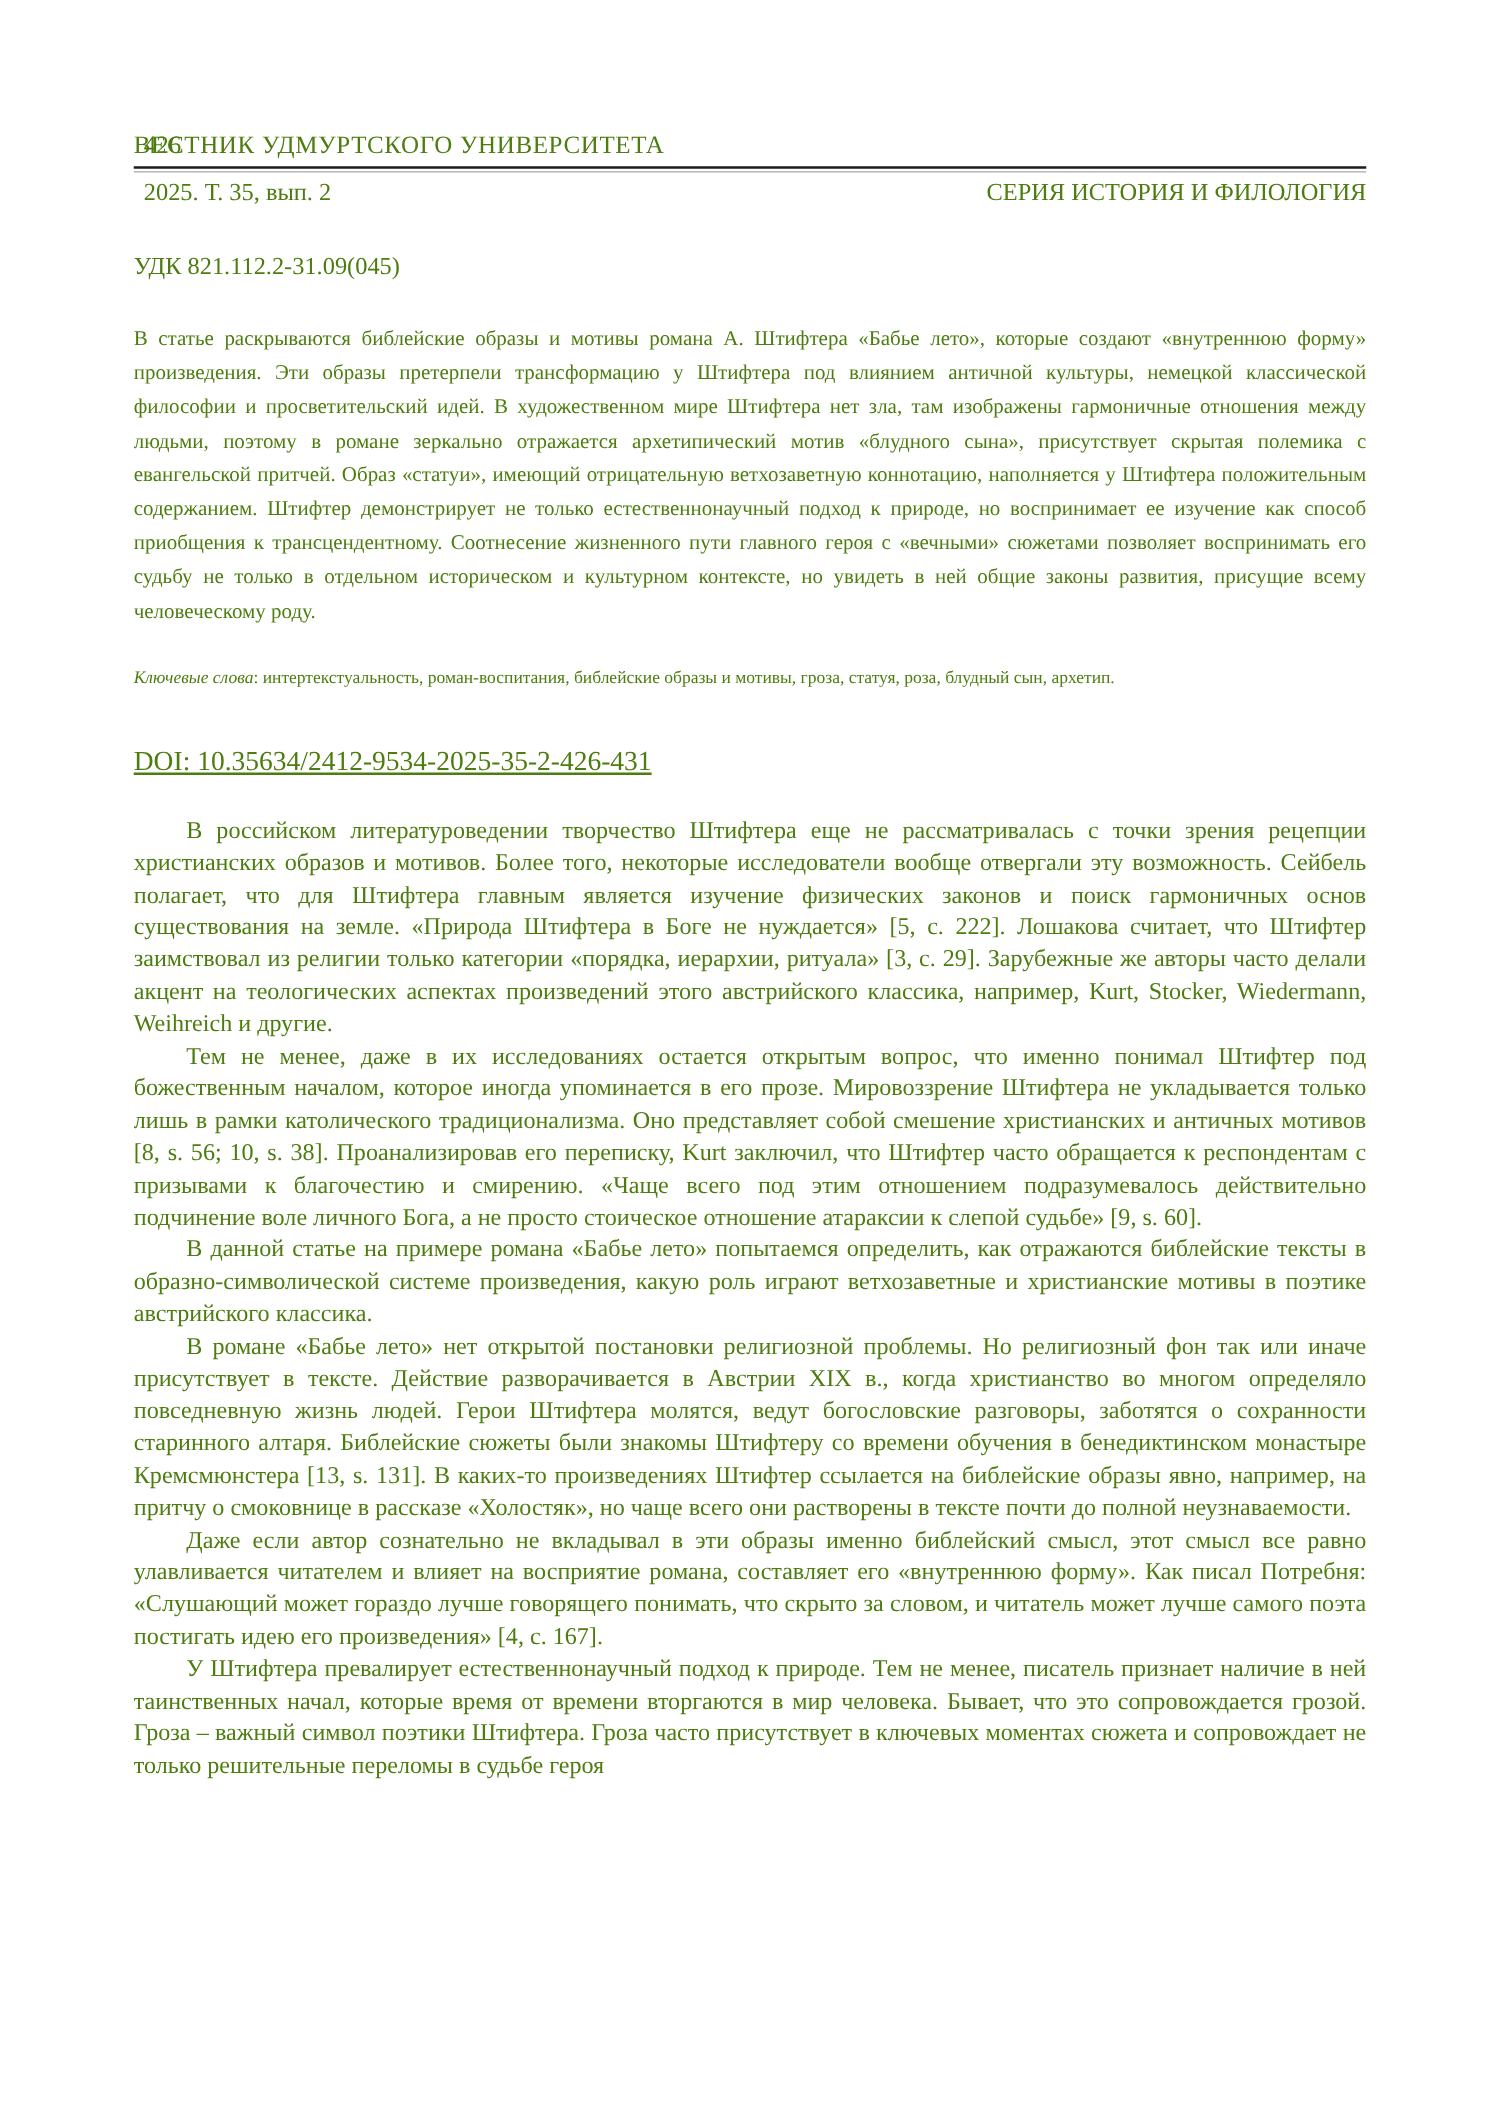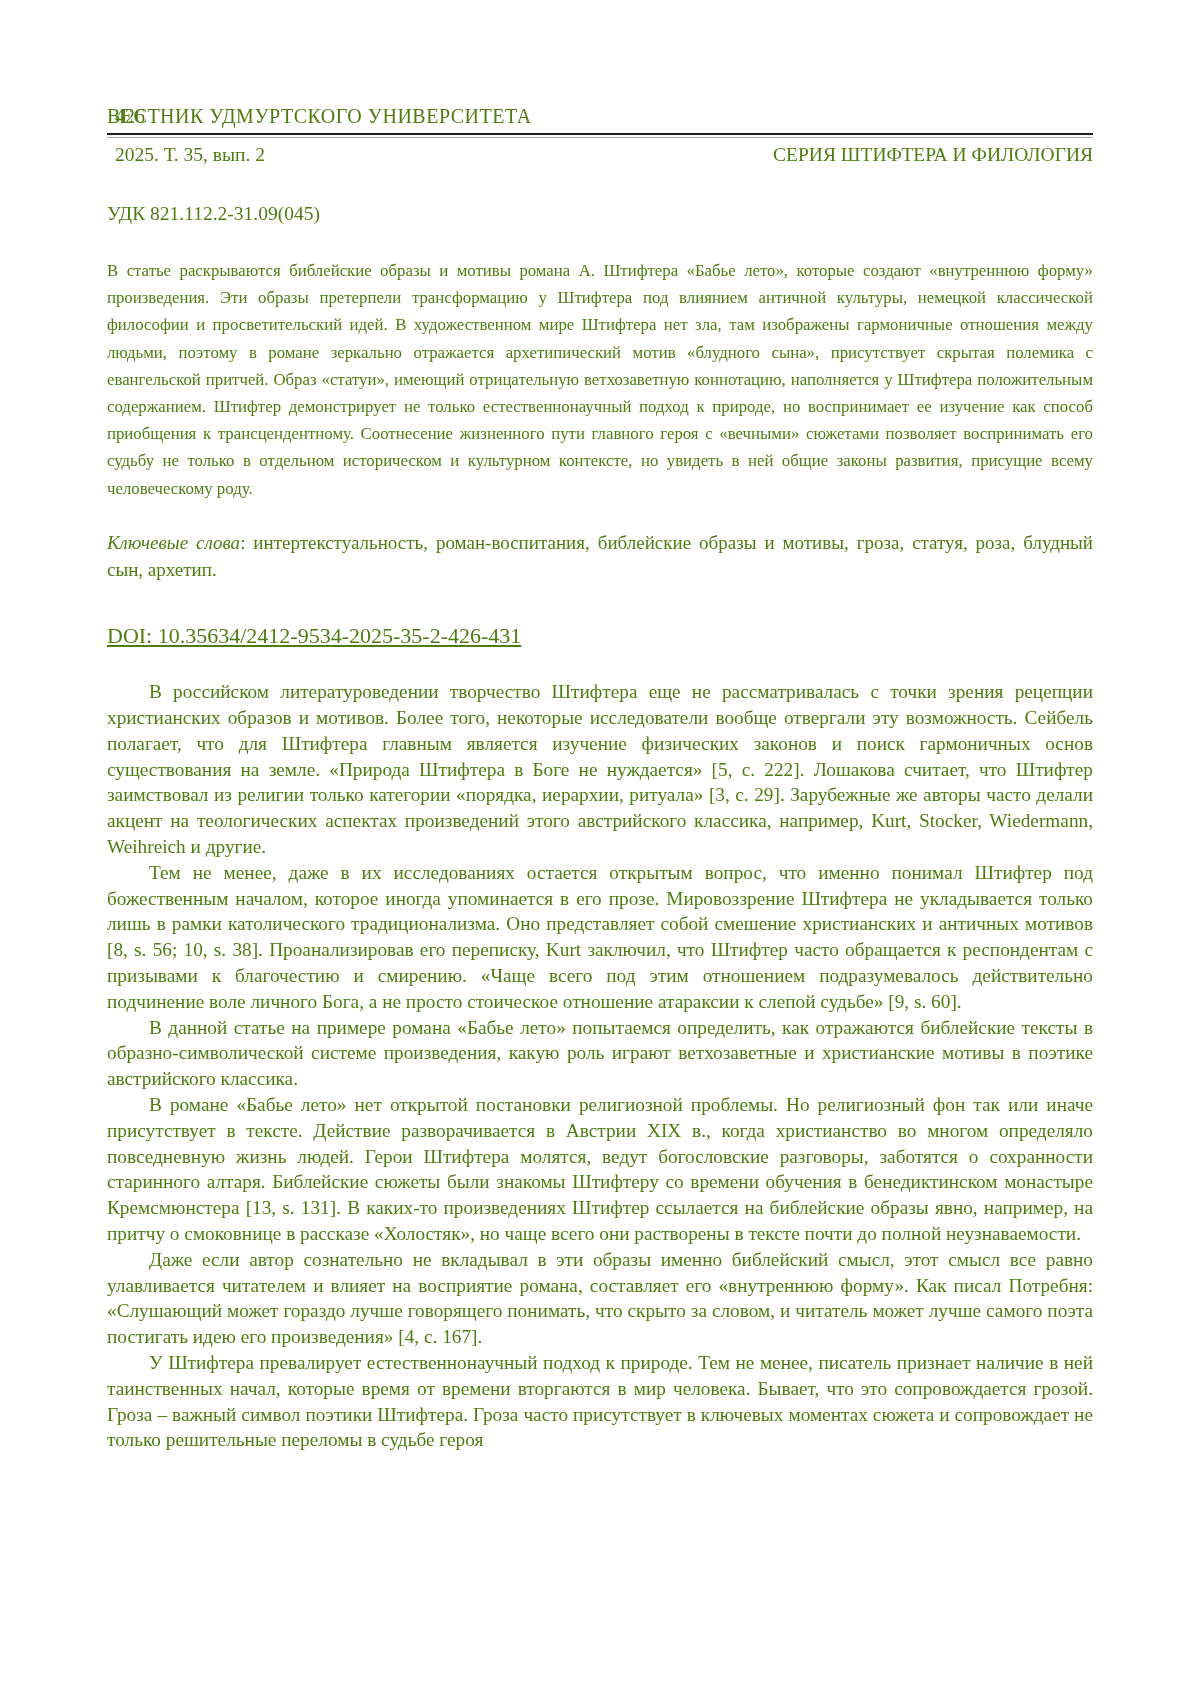--- a/index.html
+++ b/index.html
@@ -67,21 +67,21 @@
     letter-spacing: 0.2px;
   }
   .abstract {
     margin-top: 32px;
     font-size: 16.8px;
     line-height: 27.2px;
     text-align: justify;
   }
   .keywords {
     margin-top: 27px;
-    font-size: 19px;
+    font-size: 14px;
     line-height: 27.2px;
     text-align: justify;
   }
   .keywords .kw-label { font-style: italic; }
   .doi {
     margin-top: 40px;
     font-size: 22px;
     text-decoration: underline;
   }
   
@@ -103,21 +103,21 @@
 
   <div class="runhead-row1">
     <span class="runhead-pagenum">426</span>
     <span class="runhead-journal">ВЕСТНИК УДМУРТСКОГО УНИВЕРСИТЕТА</span>
   </div>
 
   <div class="runhead-rule"></div>
 
   <div class="runhead-row2">
     <span class="runhead-issue">2025. Т. 35, вып. 2</span>
-    <span class="runhead-series">СЕРИЯ ШТИФТЕРА И ФИЛОЛОГИЯ</span>
+    <span class="runhead-series">СЕРИЯ ИСТОРИЯ И ФИЛОЛОГИЯ</span>
   </div>
 
   <div class="udc">УДК 821.112.2-31.09(045)</div>
 
 
 
   <div class="abstract">В статье раскрываются библейские образы и мотивы романа А. Штифтера «Бабье лето», которые создают «внутреннюю форму» произведения. Эти образы претерпели трансформацию у Штифтера под влиянием античной культуры, немецкой классической философии и просветительский идей. В художественном мире Штифтера нет зла, там изображены гармоничные отношения между людьми, поэтому в романе зеркально отражается архетипический мотив «блудного сына», присутствует скрытая полемика с евангельской притчей. Образ «статуи», имеющий отрицательную ветхозаветную коннотацию, наполняется у Штифтера положительным содержанием. Штифтер демонстрирует не только естественнонаучный подход к природе, но воспринимает ее изучение как способ приобщения к трансцендентному. Соотнесение жизненного пути главного героя с «вечными» сюжетами позволяет воспринимать его судьбу не только в отдельном историческом и культурном контексте, но увидеть в ней общие законы развития, присущие всему человеческому роду.</div>
 
   <div class="keywords"><span class="kw-label">Ключевые слова</span><span>: интертекстуальность, роман-воспитания, библейские образы и мотивы, гроза, статуя, роза, блудный сын, архетип.</span></div>
 

